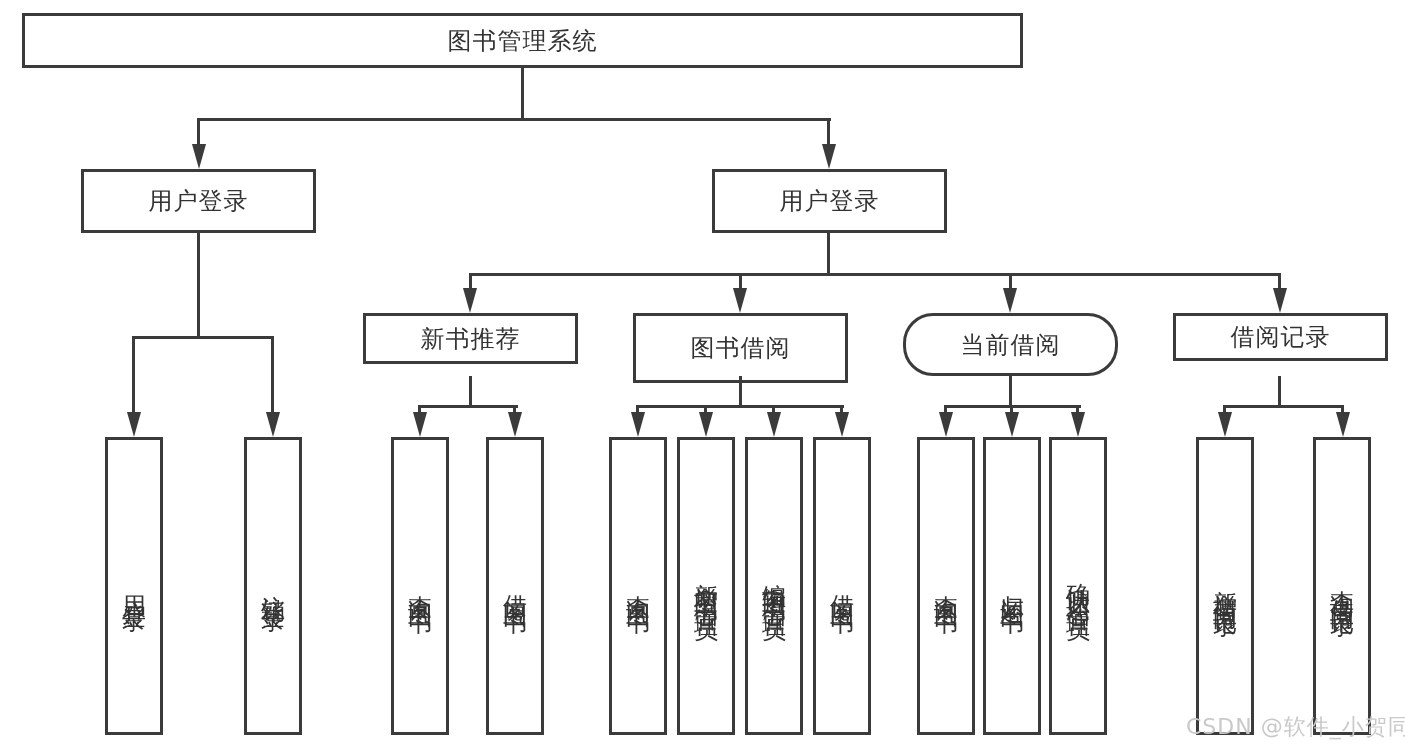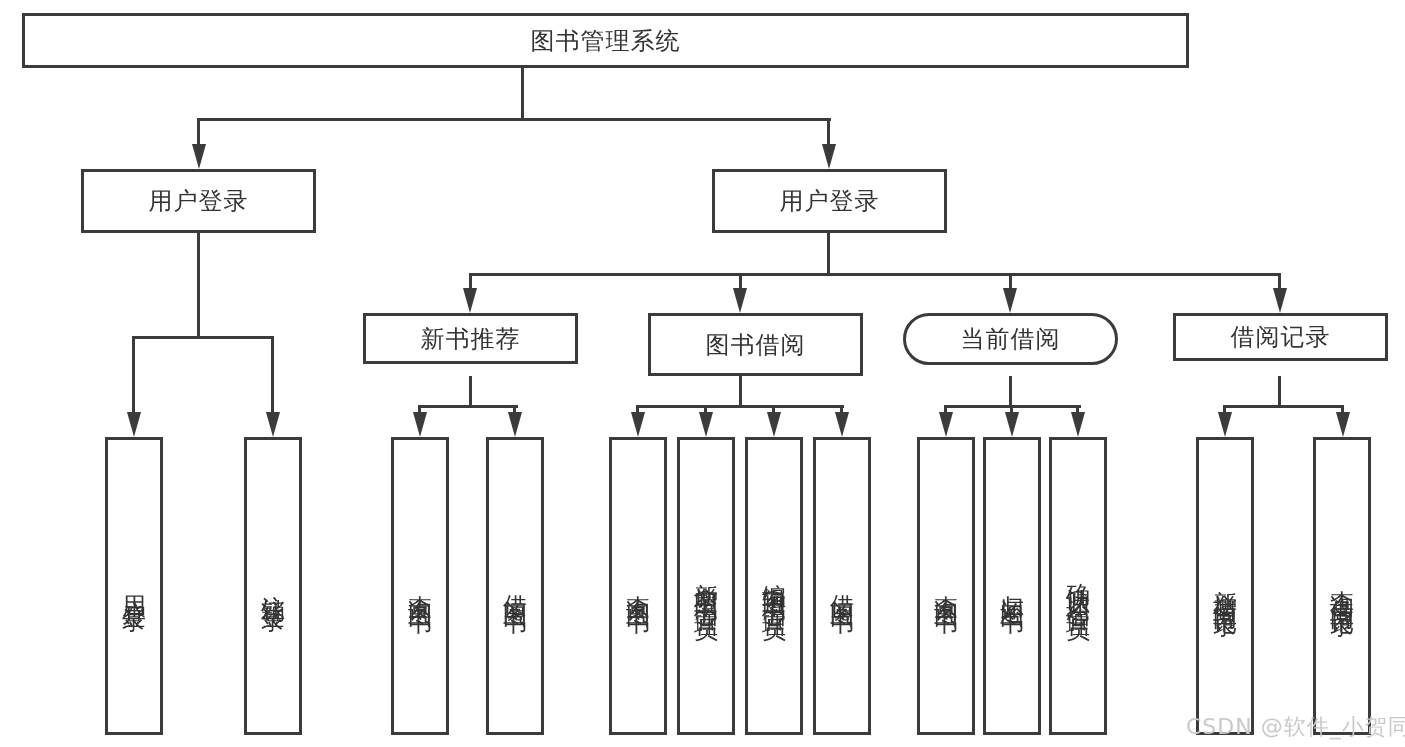--- a/index.html
+++ b/index.html
@@ -32,28 +32,28 @@
     border-top:25px solid #3b3b3b;
   }
   .watermark {
     position:absolute; left:1186px; top:712px;
     font-size:22px; color:#c9c9c9; letter-spacing:1px; white-space:nowrap;
   }
 </style>
 </head>
 <body>
 
-<div class="node h" style="left:22px; top:13px; width:1167px; height:55px;">图书管理系统</div>
+<div class="node h" style="left:22px; top:13px; width:1001px; height:55px;">图书管理系统</div>
 
 <div class="node h" style="left:81px; top:169px; width:235px; height:64px;">用户登录</div>
 <div class="node h" style="left:712px; top:169px; width:235px; height:64px;">用户登录</div>
 
 <div class="node h" style="left:363px; top:313px; width:215px; height:51px;">新书推荐</div>
-<div class="node h" style="left:633px; top:313px; width:215px; height:63px;margin-left:15px;">图书借阅</div>
-<div class="node h" style="left:903px; top:313px; width:215px; height:52px;border-radius:30px;">当前借阅</div>
+<div class="node h" style="left:633px; top:313px; width:215px; height:70px;">图书借阅</div>
+<div class="node h" style="left:903px; top:313px; width:215px; height:63px;border-radius:30px;">当前借阅</div>
 <div class="node h" style="left:1173px; top:313px; width:215px; height:48px;">借阅记录</div>
 
 <div class="node v" style="left:105px; top:437px;">用户登录</div>
 <div class="node v" style="left:244px; top:437px;">注销登录</div>
 
 <div class="node v" style="left:391px; top:437px;">查询图书</div>
 <div class="node v" style="left:486px; top:437px;">借阅图书</div>
 
 <div class="node v" style="left:609px; top:437px;">查询图书</div>
 <div class="node v" style="left:677px; top:437px;">新增图书（管理员）</div>

